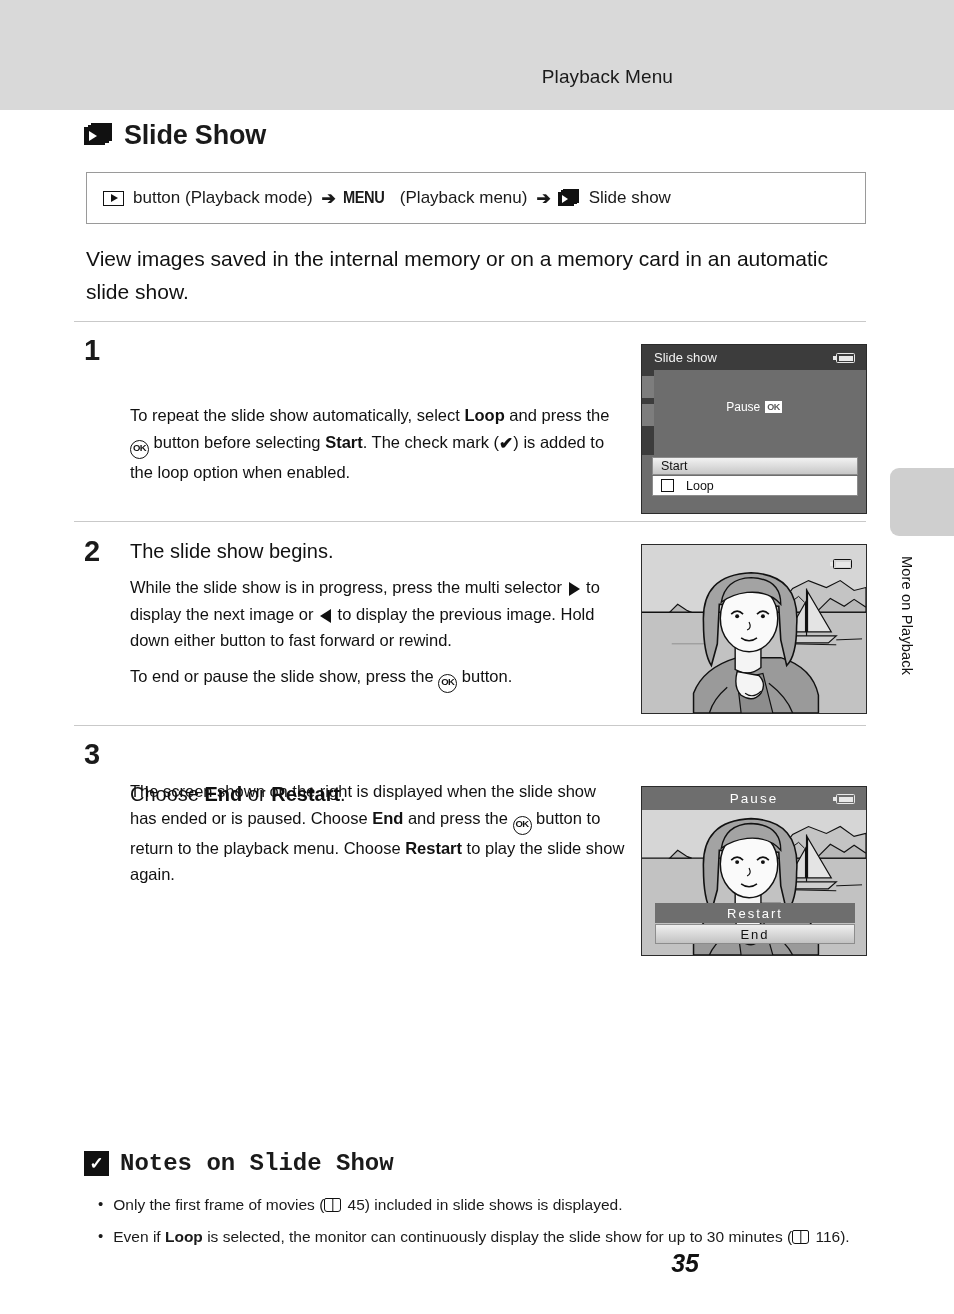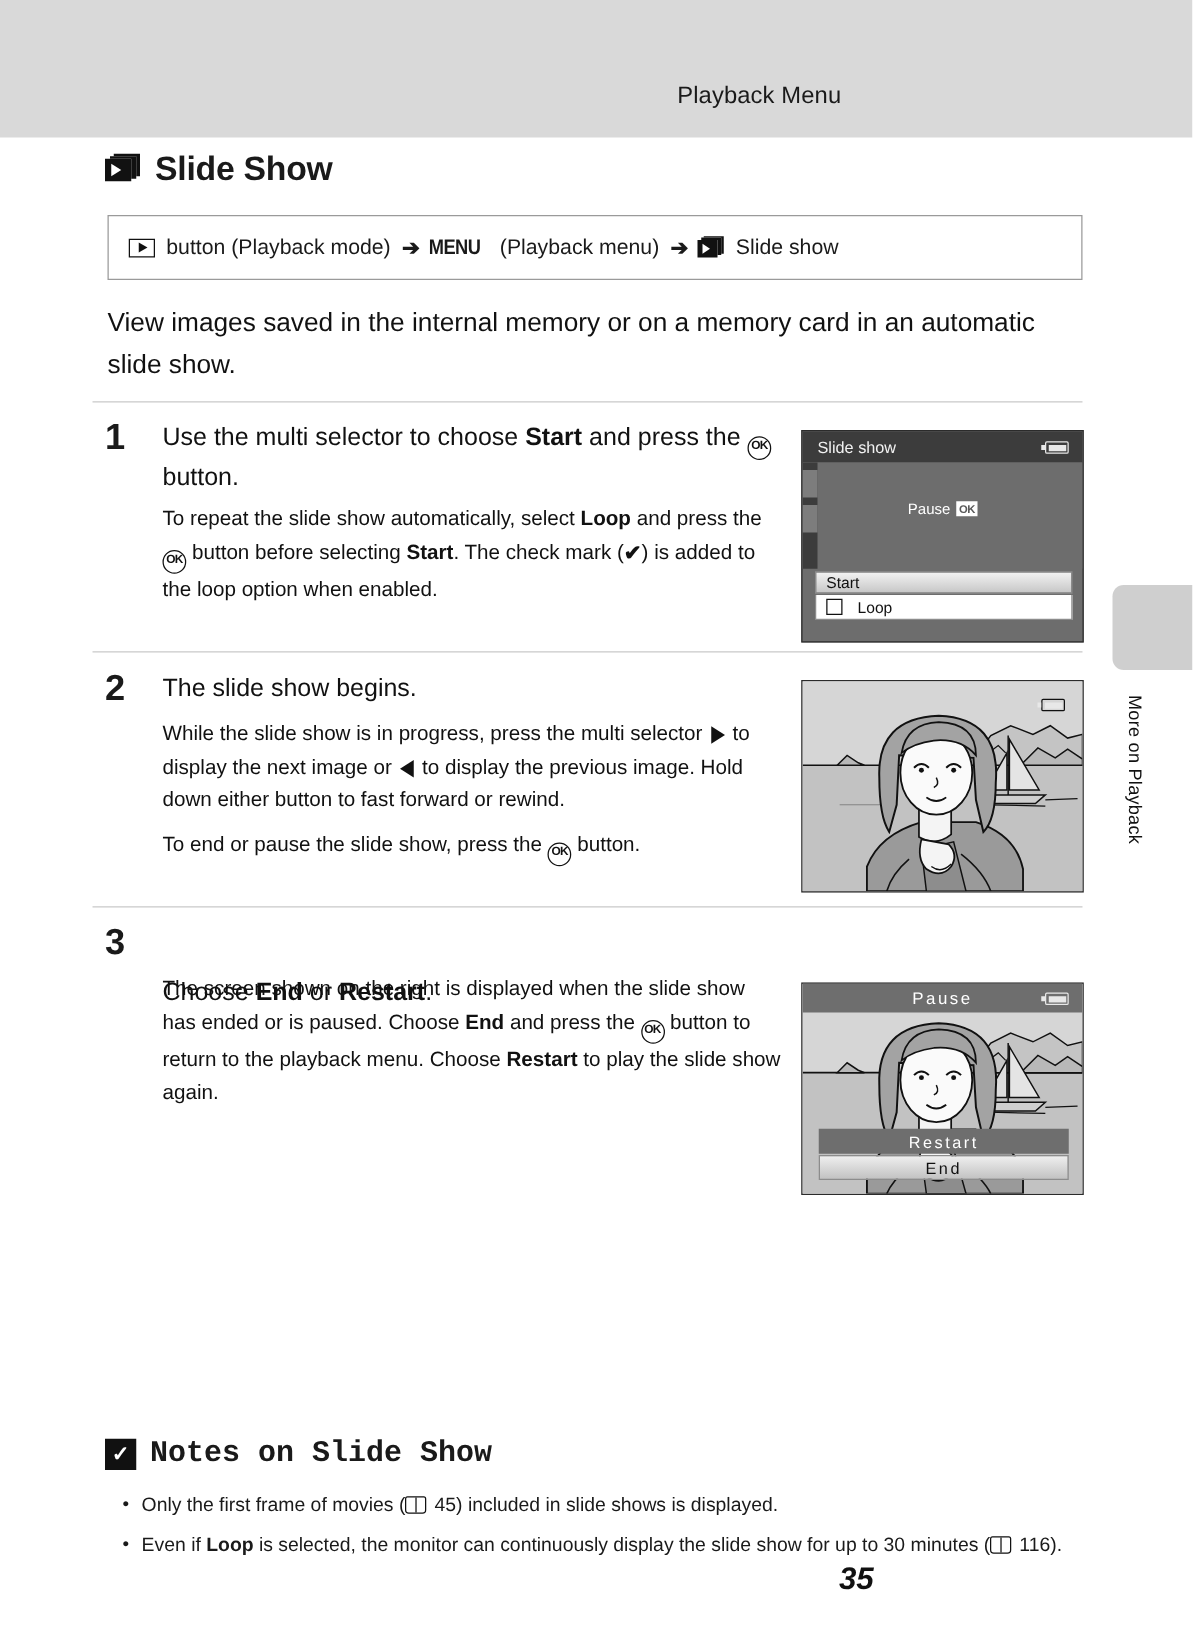--- a/index.html
+++ b/index.html
@@ -300,23 +300,20 @@
     </span>
   </div>
 
   <div class="intro">View images saved in the internal memory or on a memory card in an automatic slide show.</div>
 
   <div class="divider" style="top:321px;"></div>
   <div class="divider" style="top:521px;"></div>
   <div class="divider" style="top:725px;"></div>
 
   <div class="step-num" style="top:336px;">1</div>
-  <div class="step-title" style="top:336px;">
-    <span>Use the multi selector to choose </span><b>Start</b><span> and press the </span><span class="ok-glyph">OK</span><span> button.</span>
-  </div>
   <div class="step-body" style="top:402px;">
     <p><span>To repeat the slide show automatically, select </span><b>Loop</b><span> and press the </span><span class="ok-glyph">OK</span><span> button before selecting </span><b>Start</b><span>. The check mark (</span><span class="check-glyph">✔</span><span>) is added to the loop option when enabled.</span></p>
   </div>
 
   <div class="screen" style="left:641px; top:344px;">
     <div class="s1-title">
       <span>Slide show</span>
       <span class="batt filled"></span>
     </div>
     <div class="s1-body"></div>

